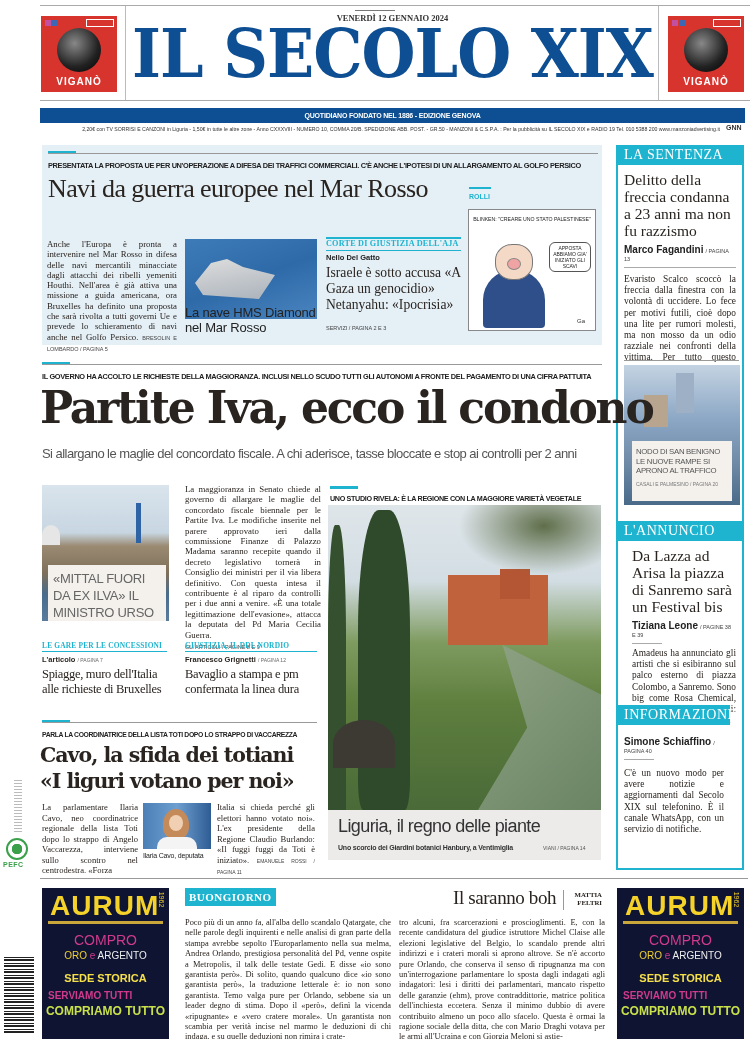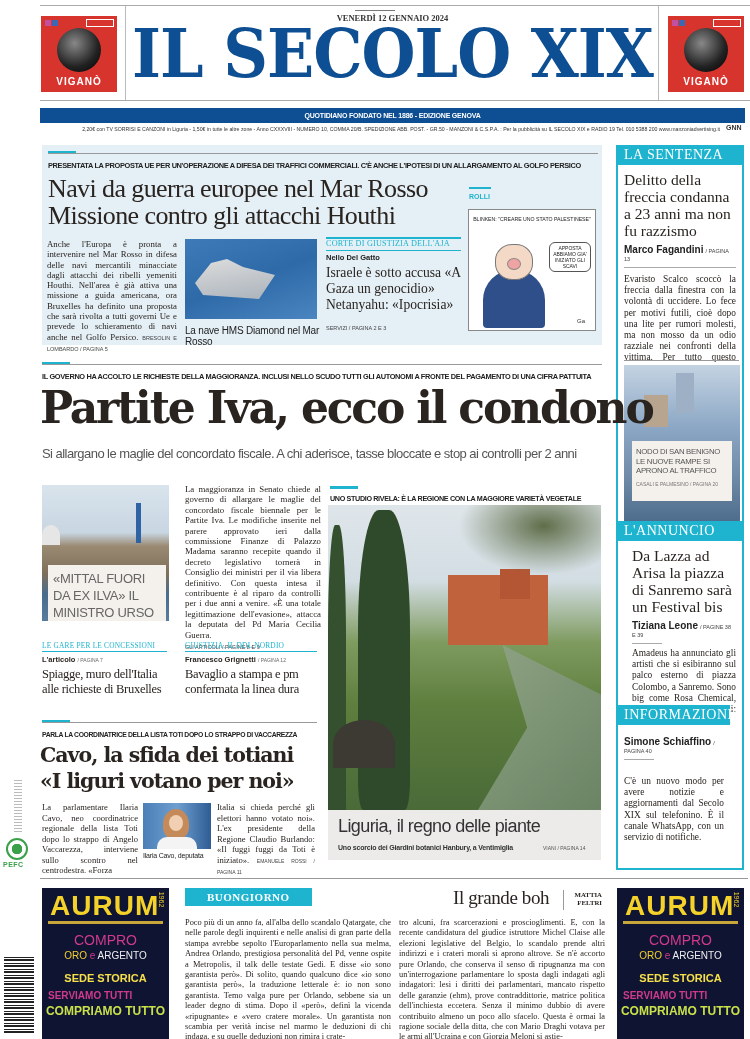--- a/index.html
+++ b/index.html
@@ -5,21 +5,21 @@
 *{box-sizing:border-box;margin:0;padding:0}
 body{width:750px;height:1039px;background:#fff;position:relative;overflow:hidden;font-family:"Liberation Serif",serif;color:#2a2420}
 .abs{position:absolute}
 .sans{font-family:"Liberation Sans",sans-serif}
 .kicker{font-family:"Liberation Sans",sans-serif;font-weight:bold;font-size:8px;letter-spacing:-0.35px;color:#222;white-space:nowrap;overflow:hidden}
 .tealbar{height:3px;width:28px;background:#1eb4cf}
 .hr{height:1px;background:#888}
 .body-text{font-size:9.6px;line-height:11.2px;text-align:justify;color:#2a2420}
 .byline{font-family:"Liberation Sans",sans-serif;font-size:7px;color:#444}
 .photo{overflow:hidden}
-.sec-label{font-family:"Liberation Serif",serif;font-weight:normal;font-size:9.5px;color:#1eb4cf;border-bottom:1.5px solid #1eb4cf;padding-bottom:1px;letter-spacing:0.2px;white-space:nowrap}
+.sec-label{font-family:"Liberation Serif",serif;font-weight:bold;font-size:9.5px;color:#1eb4cf;border-bottom:1.5px solid #1eb4cf;padding-bottom:1px;letter-spacing:0.2px;white-space:nowrap}
 .sb-head{background:#1eb4cf;color:#fff;font-size:14px;padding:2px 6px;letter-spacing:0.5px}
 .sb-title{font-size:15.5px;line-height:17px;color:#2a2420}
 .sb-by{font-family:"Liberation Sans",sans-serif;font-size:7px;color:#444;margin-top:5px}
 .sb-by b{color:#222;font-size:10px}
 .sb-text{font-size:9.4px;line-height:11.2px;text-align:justify;margin-top:6px}
 .ad-box{background:#0f1433;overflow:hidden}
 </style>
 </head>
 <body>
 
@@ -53,30 +53,29 @@
   <div class="abs sans" style="left:60px;top:126px;width:660px;font-size:5.2px;color:#333;white-space:nowrap;overflow:hidden;text-align:right">2,20€ con TV SORRISI E CANZONI in Liguria - 1,50€ in tutte le altre zone - Anno CXXXVIII - NUMERO 10, COMMA 20/B. SPEDIZIONE ABB. POST. - GR.50 - MANZONI &amp; C.S.P.A. : Per la pubblicità su IL SECOLO XIX e RADIO 19 Tel. 010 5388 200 www.manzoniadvertising.it</div>
   <div class="abs sans" style="left:726px;top:124px;font-size:7px;font-weight:bold;color:#333">GNN</div>
 </div>
 
 <div class="abs" style="left:42px;top:145px;width:560px;height:200px;background:#e4eff6;">
   <div class="abs tealbar" style="left:6px;top:6px"></div>
   <div class="abs hr" style="left:6px;top:8px;width:550px;background:#999"></div>
   <div class="abs kicker" style="left:6px;top:16px;width:552px;font-size:7.4px">PRESENTATA LA PROPOSTA UE PER UN'OPERAZIONE A DIFESA DEI TRAFFICI COMMERCIALI. C'È ANCHE L'IPOTESI DI UN ALLARGAMENTO AL GOLFO PERSICO</div>
   <div class="abs" style="left:6px;top:30px;width:420px;">
     <div style="font-size:26px;line-height:27px;color:#2a2420;white-space:nowrap;letter-spacing:-0.6px">Navi da guerra europee nel Mar Rosso</div>
-    <div style="font-size:26px;line-height:27px;color:#2a2420;white-space:nowrap;letter-spacing:-0.6px">Missione contro gli attacchi Houthi</div>
   </div>
   <div class="abs body-text" style="left:5px;top:94px;width:130px;font-size:8.8px;line-height:10.3px;">
     <span>Anche l'Europa è pronta a intervenire nel Mar Rosso in difesa delle navi mercantili minacciate dagli attacchi dei ribelli yemeniti Houthi. Nell'area è già attiva una missione a guida americana, ora Bruxelles ha definito una proposta che sarà rivolta a tutti governi Ue e prevede lo schieramento di navi anche nel Golfo Persico.</span>
     <span class="byline" style="font-size:5.5px">BRESOLIN E LOMBARDO / PAGINA 5</span>
   </div>
   <div class="abs photo" style="left:143px;top:94px;width:132px;height:80px;background:linear-gradient(160deg,#3d7bb8 0%,#2e6aa8 50%,#4a85c0 100%);">
     <div class="abs" style="left:10px;top:20px;width:80px;height:40px;background:linear-gradient(170deg,#ddd,#aab2bb);clip-path:polygon(0 60%,20% 10%,40% 0,60% 20%,100% 40%,80% 100%,10% 90%)"></div>
   </div>
-  <div class="abs sans" style="left:143px;top:180px;width:140px;font-size:10px;color:#222;letter-spacing:-0.2px">La nave HMS Diamond nel Mar Rosso</div>
+  <div class="abs sans" style="left:143px;top:160px;width:140px;font-size:13px;color:#222;letter-spacing:-0.2px">La nave HMS Diamond nel Mar Rosso</div>
 
   <div class="abs" style="left:284px;top:92px;width:135px;height:1.5px;background:#1eb4cf"></div>
   <div class="abs sec-label" style="left:284px;top:94px;width:135px;font-size:8.2px;border:none">CORTE DI GIUSTIZIA DELL'AJA</div>
   <div class="abs" style="left:284px;top:105px;width:135px;height:1px;background:#1eb4cf"></div>
   <div class="abs sans" style="left:284px;top:108px;font-size:7.5px;font-weight:bold;color:#222">Nello Del Gatto</div>
   <div class="abs" style="left:284px;top:120px;width:140px;font-size:13.6px;line-height:16px;color:#2a2420">Israele è sotto accusa «A Gaza un genocidio» Netanyahu: «Ipocrisia»</div>
   <div class="abs sans" style="left:284px;top:180px;font-size:5.5px;color:#444">SERVIZI / PAGINA 2 E 3</div>
 
   <div class="abs tealbar" style="left:427px;top:42px;width:22px;height:2px"></div>
   <div class="abs sans" style="left:427px;top:48px;font-size:7px;font-weight:bold;color:#1eb4cf">ROLLI</div>
@@ -94,21 +93,21 @@
 
   <div class="sb-head">LA SENTENZA</div>
   <div style="padding:6px 6px 0 6px">
     <div class="sb-title">Delitto della freccia condanna a 23 anni ma non fu razzismo</div>
     <div class="sb-by"><b>Marco Fagandini</b> <span style="font-size:5.5px">/ PAGINA 13</span></div>
     <div style="height:1px;background:#aaa;margin-top:5px"></div>
     <div class="sb-text">Evaristo Scalco scoccò la freccia dalla finestra con la volontà di uccidere. Lo fece per motivi futili, cioè dopo una lite per rumori molesti, ma non mosso da un odio razziale nei confronti della vittima. Per tutto questo merita 23 anni di reclusione. È il verdetto emesso dalla Corte d'Assise di Genova.</div>
   </div>
 
   <div class="abs" style="left:6px;top:215px;width:115px;height:1px;background:#999"></div>
-  <div class="abs photo" style="left:6px;top:220px;width:116px;height:161px;background:linear-gradient(180deg,#c4d3e2 0%,#8aa6c4 40%,#6e8aa6 70%,#4a6a8a 100%);">
+  <div class="abs photo" style="left:6px;top:220px;width:116px;height:140px;background:linear-gradient(180deg,#c4d3e2 0%,#8aa6c4 40%,#6e8aa6 70%,#4a6a8a 100%);">
     <div class="abs" style="left:52px;top:8px;width:18px;height:40px;background:#9db0c6"></div>
     <div class="abs" style="left:20px;top:30px;width:24px;height:32px;background:#b7a590"></div>
     <div class="abs" style="left:8px;top:76px;width:100px;height:60px;background:#f4f1ed;padding:6px 4px;">
       <div class="sans" style="font-size:7.8px;line-height:9.6px;color:#555;letter-spacing:-0.3px">NODO DI SAN BENIGNO LE NUOVE RAMPE SI APRONO AL TRAFFICO</div>
       <div class="sans" style="font-size:5px;color:#777;margin-top:5px">CASALI E PALMESINO / PAGINA 20</div>
     </div>
   </div>
 
   <div class="abs" style="left:0;top:376px;width:124px;">
     <div class="sb-head">L'ANNUNCIO</div>
@@ -118,21 +117,21 @@
       <div style="height:1px;background:#aaa;margin-top:5px;width:30px"></div>
       <div class="sb-text" style="margin-top:4px">Amadeus ha annunciato gli artisti che si esibiranno sul palco esterno di piazza Colombo, a Sanremo. Sono big come Rosa Chemical, Arisa, Lazza, Tananai: quasi un secondo Festival.</div>
     </div>
   </div>
 
   <div class="abs" style="left:0;top:560px;width:112px;">
     <div class="sb-head">INFORMAZIONE</div>
     <div style="padding:6px 6px 0 6px">
       <div class="sb-by"><b>Simone Schiaffino</b> <span style="font-size:5.5px">/ PAGINA 40</span></div>
       <div style="height:1px;background:#aaa;margin-top:5px;width:30px"></div>
-      <div class="sb-text" style="margin-top:16px">C'è un nuovo modo per avere notizie e aggiornamenti dal Secolo XIX sul telefonino. È il canale WhatsApp, con un servizio di notifiche.</div>
+      <div class="sb-text" style="margin-top:8px">C'è un nuovo modo per avere notizie e aggiornamenti dal Secolo XIX sul telefonino. È il canale WhatsApp, con un servizio di notifiche.</div>
     </div>
   </div>
 </div>
 
 <div class="abs tealbar" style="left:42px;top:362px"></div>
 <div class="abs hr" style="left:42px;top:364px;width:560px;background:#999"></div>
 <div class="abs kicker" style="left:42px;top:372px;width:560px;font-size:7.4px">IL GOVERNO HA ACCOLTO LE RICHIESTE DELLA MAGGIORANZA. INCLUSI NELLO SCUDO TUTTI GLI AUTONOMI A FRONTE DEL PAGAMENTO DI UNA CIFRA PATTUITA</div>
 <div class="abs" style="left:40px;top:381px;width:565px;font-family:'DejaVu Serif',serif;font-weight:bold;font-size:44px;line-height:54px;color:#2a2420;letter-spacing:-2.2px;white-space:nowrap">Partite Iva, ecco il condono</div>
 <div class="abs sans" style="left:42px;top:446px;width:565px;font-size:13px;color:#555;letter-spacing:-0.55px;white-space:nowrap">Si allargano le maglie del concordato fiscale. A chi aderisce, tasse bloccate e stop ai controlli per 2 anni</div>
 
@@ -212,22 +211,22 @@
   <div class="abs sans" style="left:0;top:44px;width:127px;text-align:center;font-size:14px;color:#d03a8c">COMPRO</div>
   <div class="abs sans" style="left:0;top:62px;width:127px;text-align:center;font-size:10px;color:#f0d030">
     <span>ORO</span> <span style="color:#d03a8c">e</span> <span style="color:#eee">ARGENTO</span>
   </div>
   <div class="abs sans" style="left:0;top:84px;width:127px;text-align:center;font-size:11px;font-weight:bold;color:#f5e04a">SEDE STORICA</div>
   <div class="abs sans" style="left:6px;top:102px;font-size:10px;font-weight:bold;color:#d03a8c">SERVIAMO TUTTI</div>
   <div class="abs sans" style="left:0;top:116px;width:127px;text-align:center;font-size:12px;font-weight:bold;color:#c8e04a">COMPRIAMO TUTTO</div>
 </div>
 
 <div class="abs" style="left:185px;top:888px;width:420px;height:151px;">
-  <div class="abs" style="left:0;top:0;background:#1eb4cf;color:#fff;font-weight:bold;font-size:11px;padding:3px 22px;letter-spacing:0.5px">BUONGIORNO</div>
-  <div class="abs" style="left:268px;top:-1px;font-size:19px;color:#2a2420;letter-spacing:-0.4px;white-space:nowrap">Il grande boh</div>
+  <div class="abs" style="left:0;top:0;background:#1eb4cf;color:#fff;font-weight:bold;font-size:11px;padding:3px 4px;letter-spacing:0.5px">BUONGIORNO</div>
+  <div class="abs" style="left:268px;top:-1px;font-size:19px;color:#2a2420;letter-spacing:-0.4px;white-space:nowrap">Il saranno boh</div>
   <div class="abs" style="left:378px;top:2px;width:1px;height:20px;background:#999"></div>
   <div class="abs" style="left:385px;top:3px;font-size:6.8px;font-weight:bold;line-height:8px;text-align:right;width:32px">
     <div>MATTIA</div>
     <div>FELTRI</div>
   </div>
   <div class="abs body-text" style="left:0;top:30px;width:206px;font-size:8.4px;line-height:10.4px;height:121px;overflow:hidden">Poco più di un anno fa, all'alba dello scandalo Qatargate, che nelle parole degli inquirenti e nelle analisi di gran parte della stampa avrebbe sepolto l'Europarlamento nella sua melma, Andrea Orlando, prestigiosa personalità del Pd, venne ospite a Metropolis, il talk delle testate Gedi. E disse «io sono garantista però». Di solito, quando qualcuno dice «io sono garantista però», la traduzione letterale è: io non sono garantista. Temo valga pure per Orlando, sebbene sia un leader degno di stima. Dopo il «però», definì la vicenda «ripugnante» e «vero cratere morale». Un garantista non scambia per verità incise nel marmo le deduzioni di chi indaga, e su quelle deduzioni non rimira i crate-</div>
   <div class="abs body-text" style="left:214px;top:30px;width:206px;font-size:8.4px;line-height:10.4px;height:121px;overflow:hidden">tro alcuni, fra scarcerazioni e proscioglimenti. E, con la recente candidatura del giudice istruttore Michel Claise alle elezioni legislative del Belgio, lo scandalo prende altri indirizzi e i crateri morali si aprono altrove. Se n'è accorto pure Orlando, che conserva il senso di ripugnanza ma con un'interrogazione parlamentare lo sposta dagli indagati agli indagatori: lesi i diritti dei parlamentari, mancato rispetto delle garanzie (ehm), prove contraddittorie, matrice politica dell'inchiesta eccetera. Senza il minimo dubbio di avere contribuito almeno un poco allo sfacelo. Questa è ormai la ragione sociale della ditta, che con Mario Draghi votava per le armi all'Ucraina e con Giorgia Meloni si astie-</div>
 </div>
 
 <div class="abs ad-box" style="left:617px;top:888px;width:127px;height:151px;">

